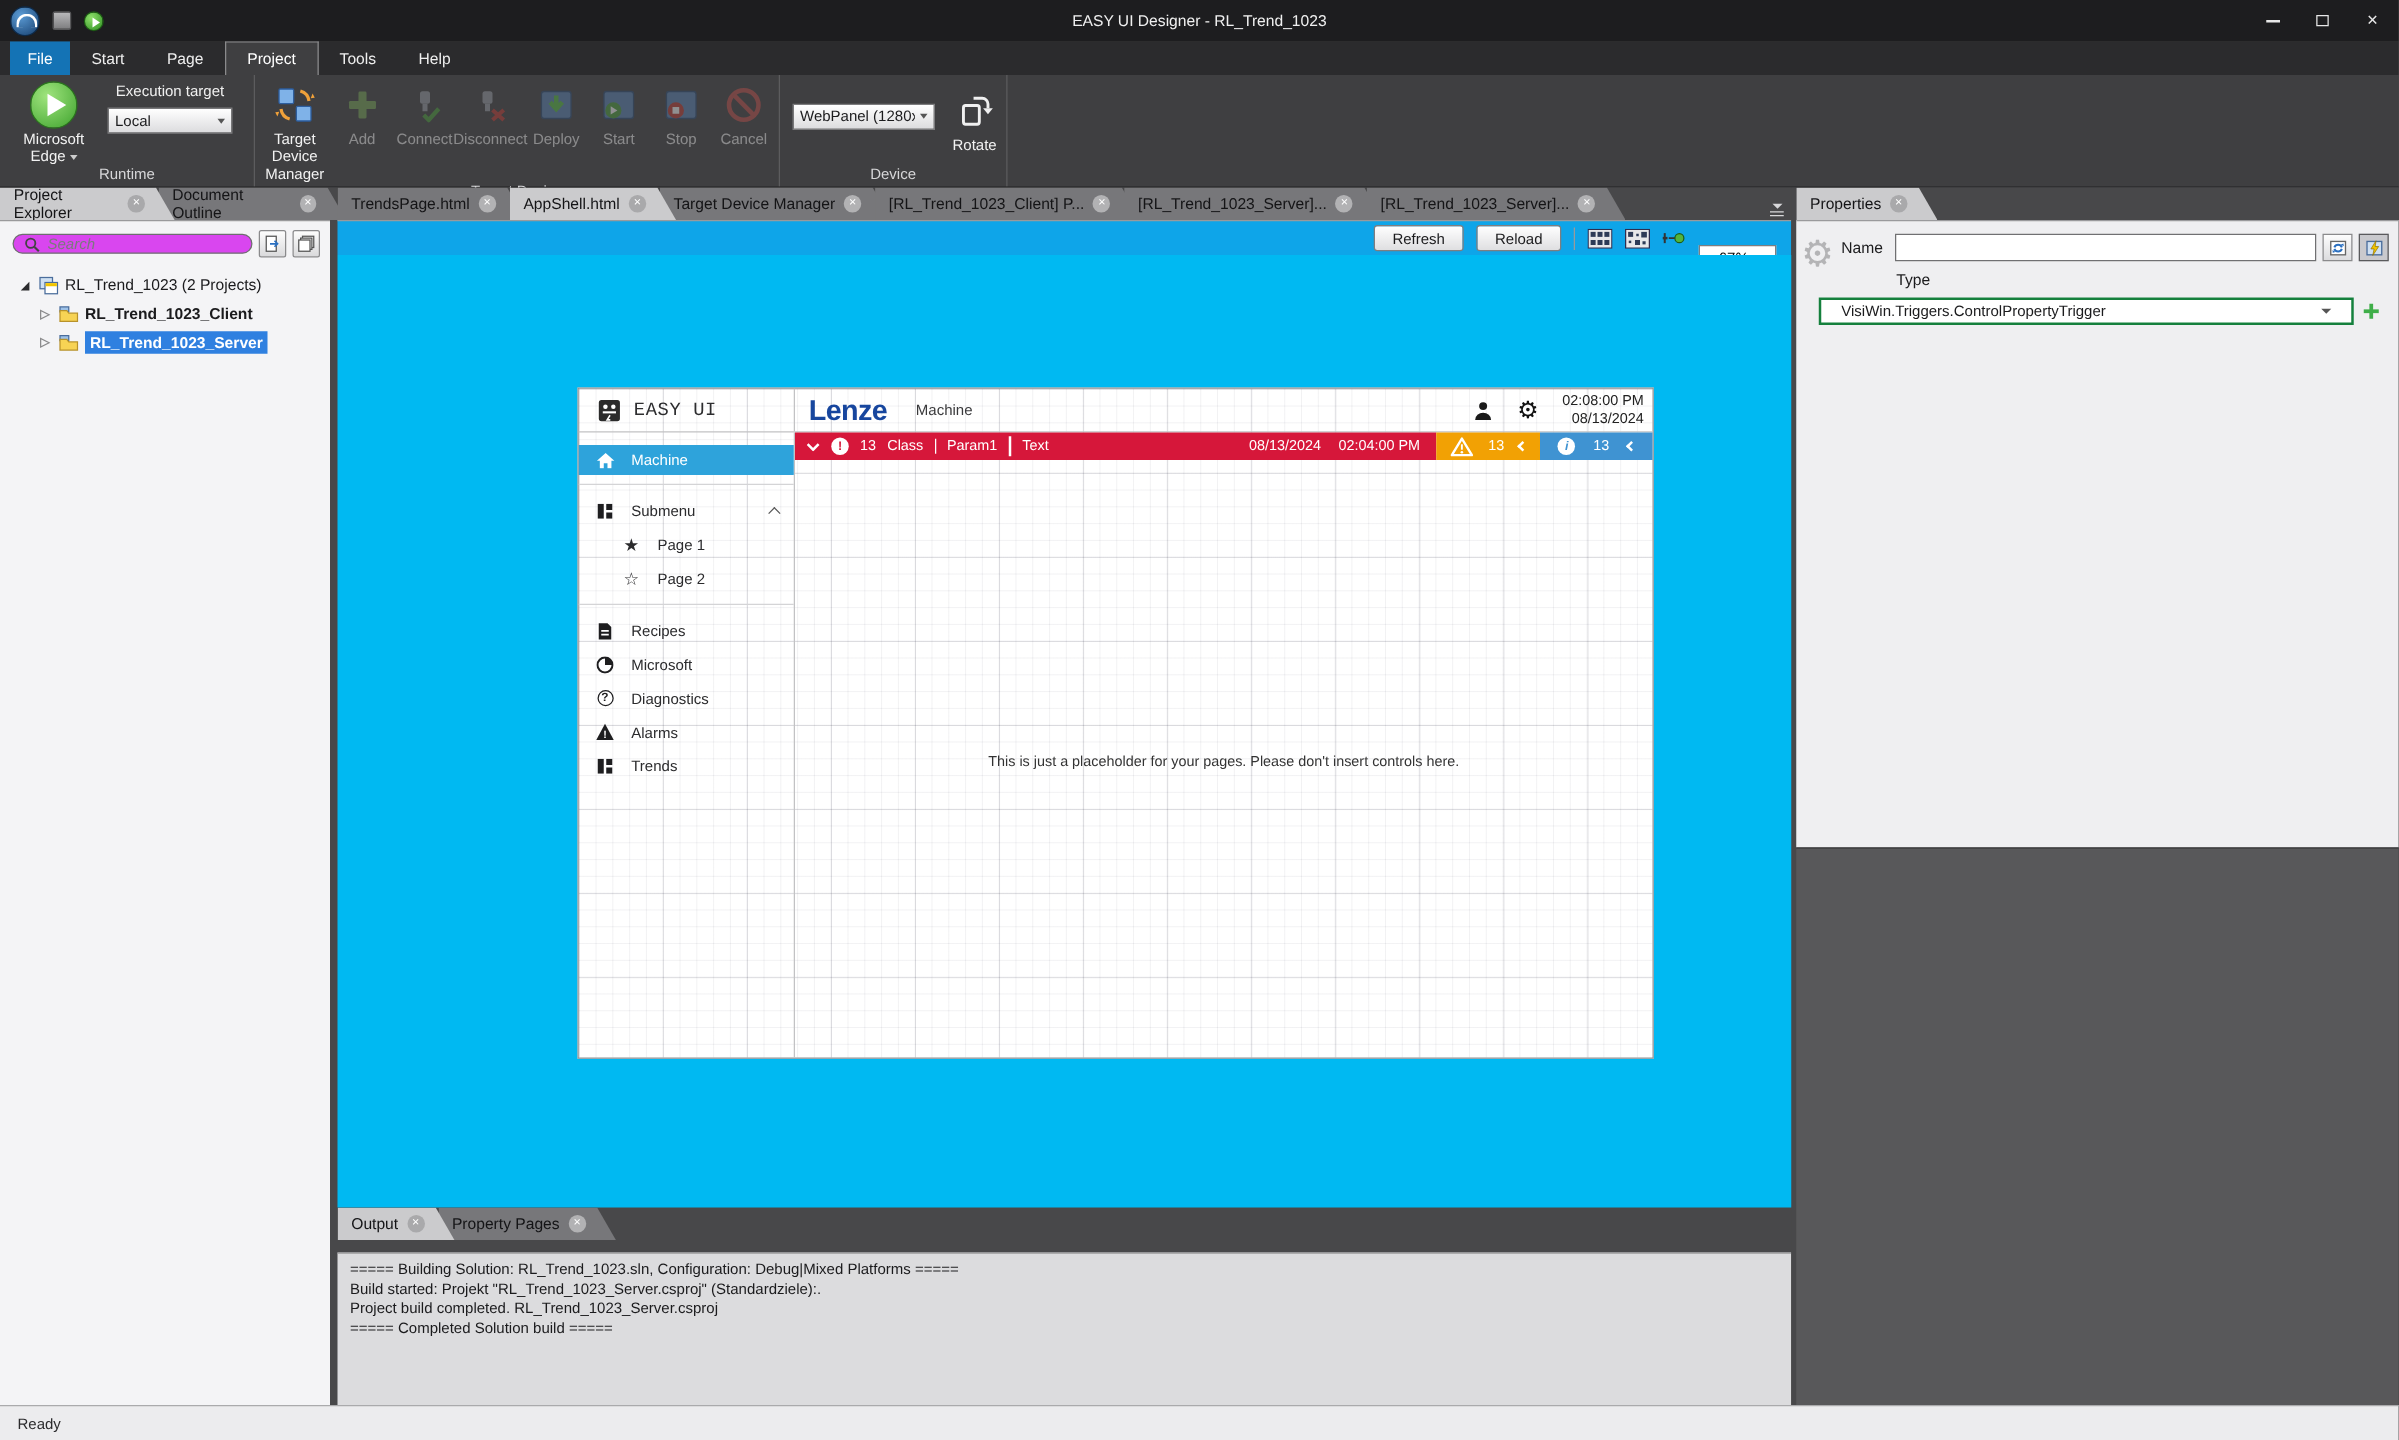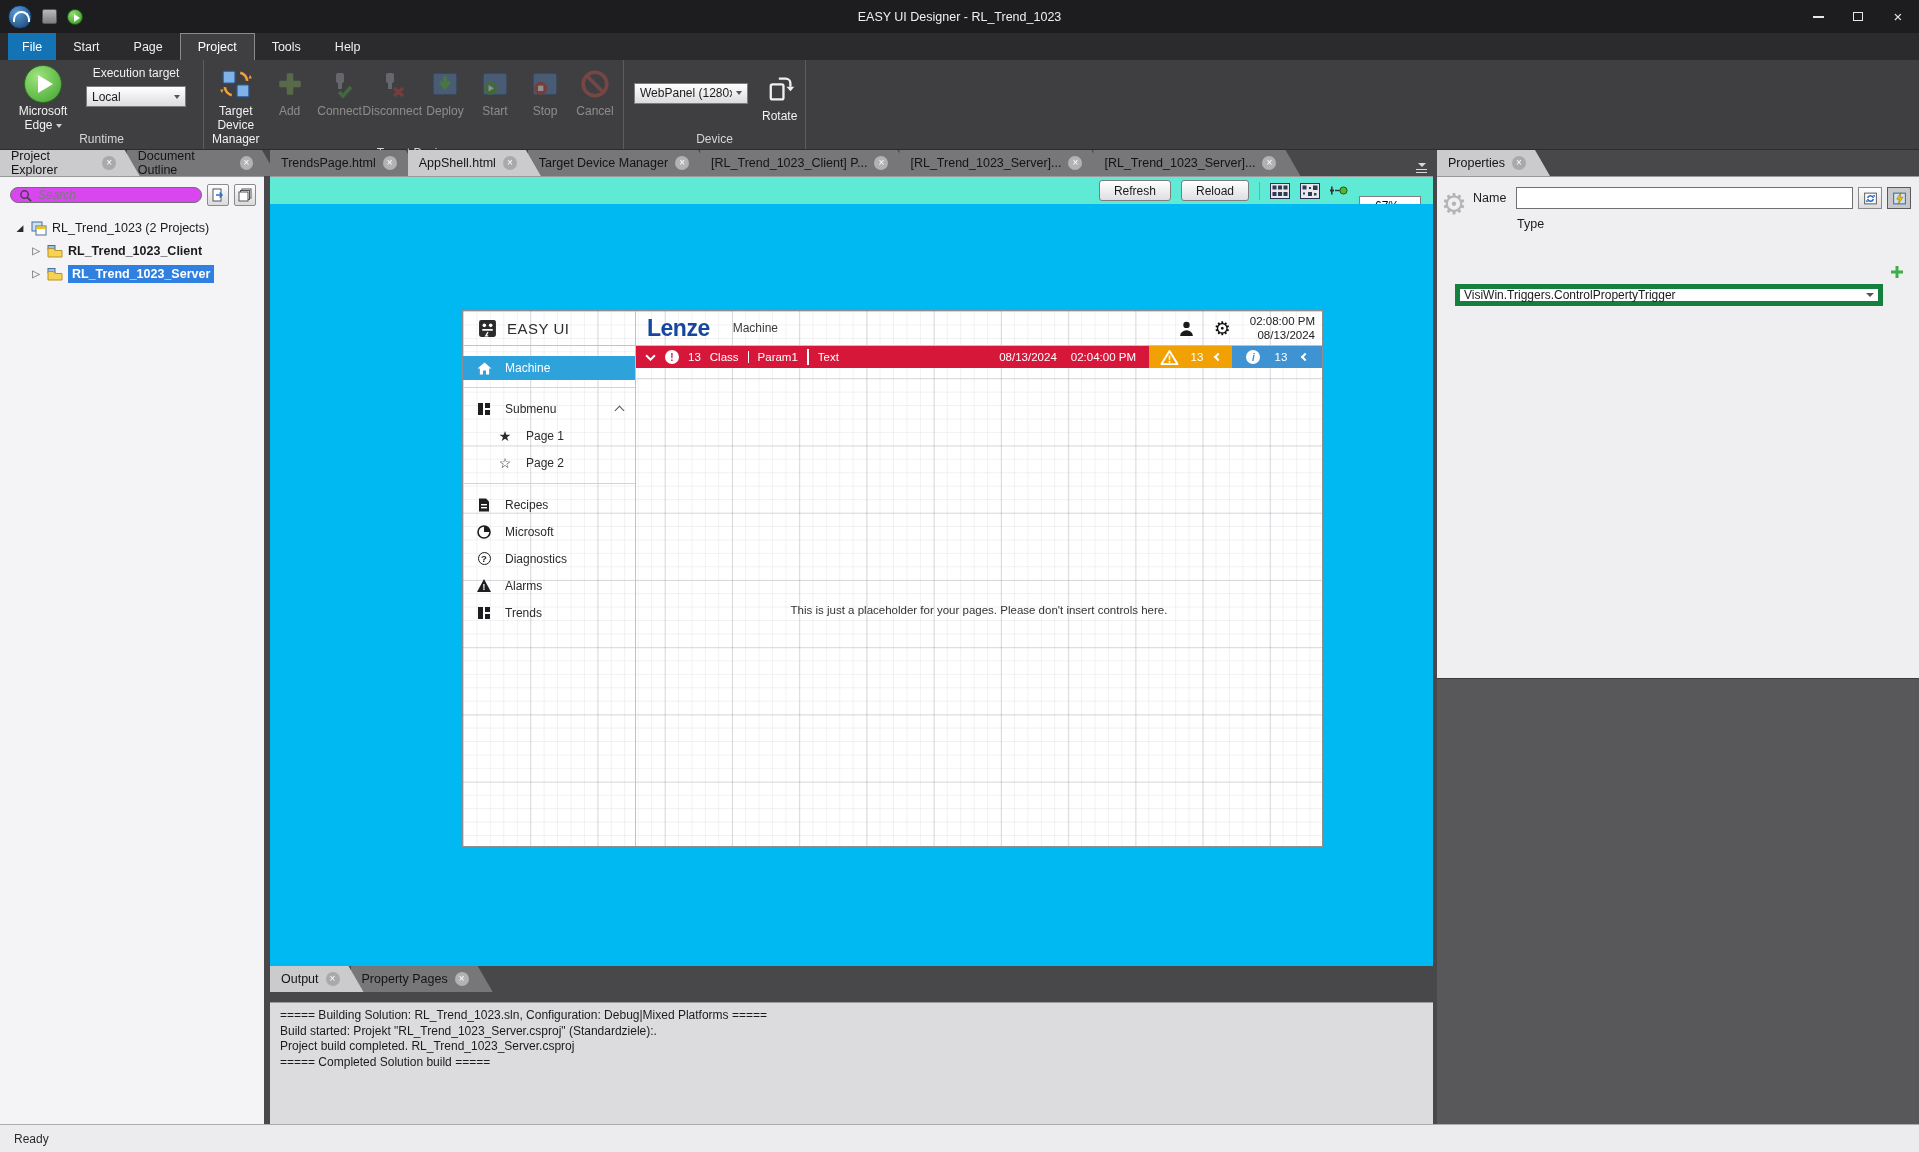--- a/index.html
+++ b/index.html
@@ -75,41 +75,41 @@
   .tree-row.bold { font-weight:bold; }
   .sel-label { background:#2f80e0; color:#fff; padding:2px 4px; }
 
   
   .center { flex:1; display:flex; flex-direction:column; min-width:0; }
   .center .tabstrip { padding-right:6px; }
   .tablist-icon { margin-left:auto; color:#d8d8da; display:flex; flex-direction:column; align-items:center; margin-bottom:6px; }
   .tablist-icon .tri { border-top:4px solid #d8d8da; border-left:4px solid transparent; border-right:4px solid transparent; margin-bottom:2px; }
   .tablist-icon .bars { width:11px; height:1.5px; background:#d8d8da; box-shadow:0 3px 0 #d8d8da; }
 
-  .preview-toolbar { height:28px; background:#5eead4; border-top:1px solid #9a9a9c; display:flex; align-items:center; gap:10px; padding:6px 12px; }
+  .preview-toolbar { height:28px; background:#0ea5e9; border-top:1px solid #9a9a9c; display:flex; align-items:center; gap:10px; padding:6px 12px; }
   .pt-spacer { flex:1; }
   .btn-light { height:21px; border:1px solid #7e7e80; border-radius:3px; background:linear-gradient(#ffffff,#dfdfe1); color:#1b1b1d; font-size:12px; padding:0 14px; display:flex; align-items:center; }
   .pt-sep { width:1px; height:18px; background:#9a9a9c; }
   .zoom-combo { width:62px; height:21px; background:#fff; border:1px solid #7e7e80; display:flex; align-items:center; padding:0 6px;margin-top:31px; }
   .zoom-combo .val { flex:1; text-align:center; }
   .zoom-combo .arr { border-top:4px solid #555; border-left:3.5px solid transparent; border-right:3.5px solid transparent; }
 
   .canvas { flex:1; background:#00b9f2; position:relative; overflow:hidden; }
 
   
   .shell { position:absolute; left:192px; top:106px; width:861px; height:537px; background-color:#fff; border:1px solid #8f8f91;
     background-image:
       linear-gradient(rgba(70,70,90,.16) 1px, transparent 1px),
       linear-gradient(90deg, rgba(70,70,90,.16) 1px, transparent 1px),
       linear-gradient(rgba(70,70,90,.07) 1px, transparent 1px),
       linear-gradient(90deg, rgba(70,70,90,.07) 1px, transparent 1px);
     background-size:67.25px 67.25px, 67.25px 67.25px, 13.45px 13.45px, 13.45px 13.45px;
     display:flex; flex-direction:column; }
   .shell-header { height:35px; display:flex; align-items:center; border-bottom:1px solid #c2c2c4; flex:none; }
-  .brand-block { width:173px; height:100%; display:flex; align-items:center; gap:10px; padding-left:15px; border-right:1px solid #c2c2c4; }
+  .brand-block { width:173px; height:100%; display:flex; align-items:center; gap:10px; padding-left:15px; border-right:1px solid #c2c2c4;font-family:Liberation Mono, monospace; }
   .brand-text { font-size:15px; color:#2d2d2f; letter-spacing:.5px; }
   .lenze-logo { font-size:23px; font-weight:bold; color:#17469e; margin-left:11px; letter-spacing:-.5px; }
   .shell-pagetitle { font-size:12px; color:#3a3a3c; margin-left:23px; }
   .header-right { margin-left:auto; display:flex; align-items:center; gap:19px; padding-right:7px; }
   .clock { text-align:right; font-size:11.5px; color:#222; line-height:14px; }
   .gear-glyph { font-size:19px; color:#111; line-height:1; }
 
   .shell-body { flex:1; display:flex; min-height:0; }
   .shell-side { width:173px; border-right:1px solid #c2c2c4; display:flex; flex-direction:column; font-size:12px; color:#2b2b2d; flex:none; }
   .nav-item { height:27px; display:flex; align-items:center; gap:13px; padding-left:13px; }
@@ -149,21 +149,21 @@
   .props-gear { font-size:29px; color:#b4b4b6; line-height:30px; margin-top:2px; }
   .props-fields { flex:1; }
   .name-row { display:flex; align-items:center; gap:5px; }
   .name-row label, .type-label { font-size:12.5px; color:#1b1b1d; }
   .name-row label { width:38px; text-align:left; }
   .name-input { flex:1; height:22px; border:1px solid #707072; background:#fff; font-size:12px; padding:0 4px; outline:none; font-family:"Liberation Sans",sans-serif; }
   .sq-btn { width:24px; height:22px; border:1px solid #8a8a8c; background:linear-gradient(#fdfdfd,#dcdcde); display:flex; align-items:center; justify-content:center; }
   .sq-btn.pressed { background:#c9c9cd; border-color:#5a5a5c; }
   .type-label { margin:8px 0 0 44px; }
   .type-row { display:flex; align-items:center; gap:6px; margin:0 6px 0 14px; }
-  .type-select { flex:1; height:22px; background:#fff; border:5px solid #15803d; display:flex; align-items:center; padding:0 4px; font-size:12px; color:#1b1b1d;margin-top:46px; }
+  .type-select { flex:1; height:22px; background:#fff; border:2px solid #15803d; display:flex; align-items:center; padding:0 16px; font-size:12px; color:#1b1b1d; }
   .type-select .val { flex:1; white-space:nowrap; overflow:hidden; }
   .type-select .arr { border-top:4.5px solid #555; border-left:4px solid transparent; border-right:4px solid transparent; }
   .dock-fill { flex:1; background:#58585a; border-top:1px solid #3c3c3e; }
 
   
   .statusbar { height:28px; background:#ececee; border-top:1px solid #aaaaac; display:flex; align-items:center; padding-left:14px; color:#2b2b2d; font-size:12px; }
 </style>
 </head>
 <body>
 

